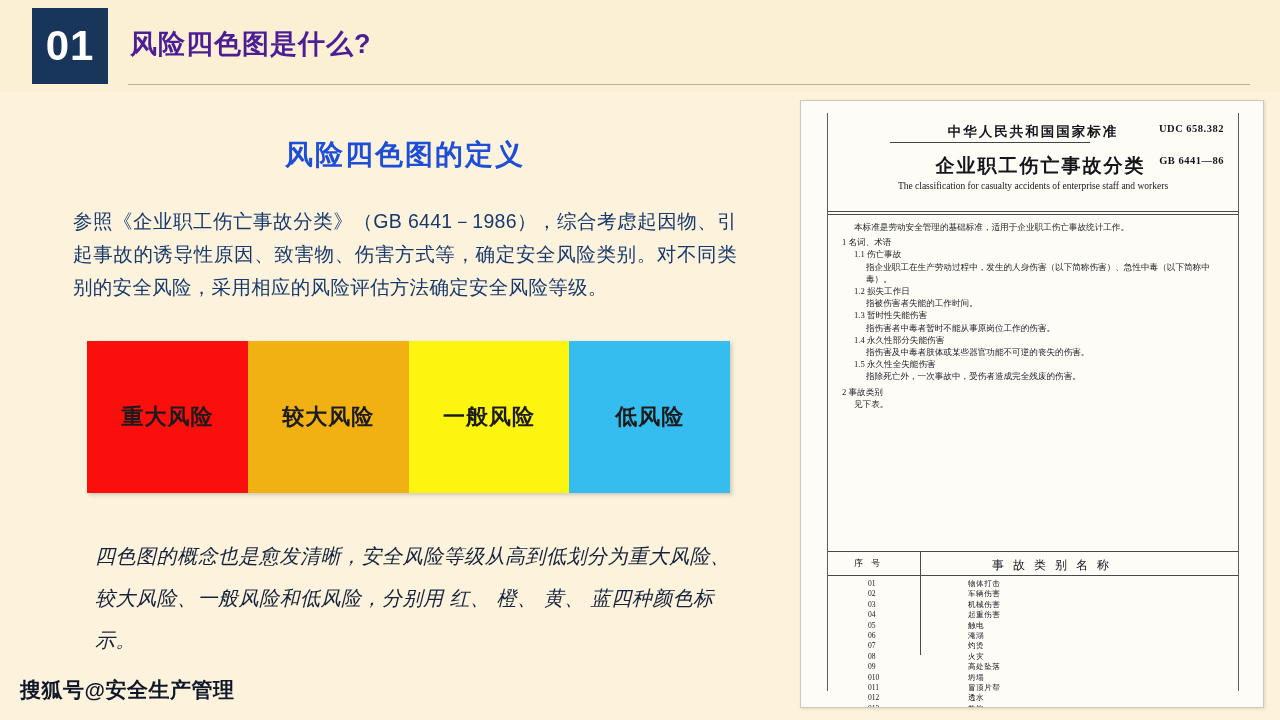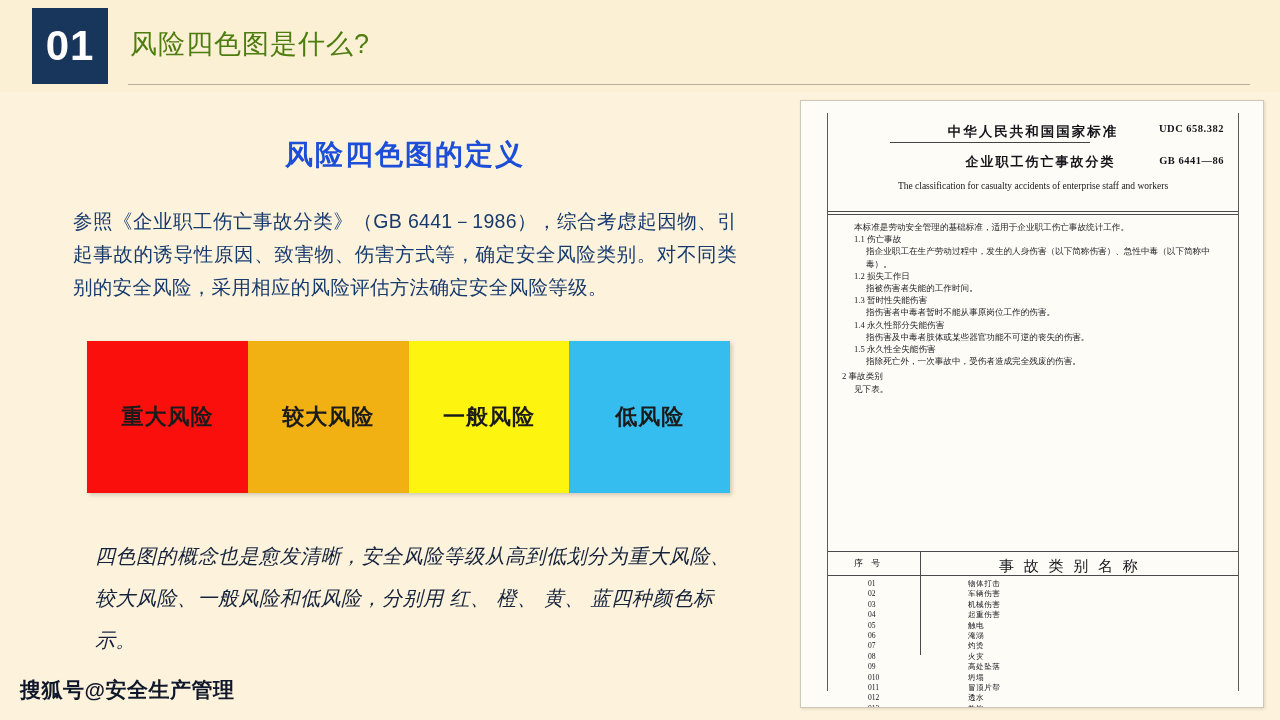--- a/index.html
+++ b/index.html
@@ -37,22 +37,22 @@
     justify-content: center;
     font-size: 42px;
     font-weight: bold;
     letter-spacing: 1px;
   }
   .header-title {
     position: absolute;
     left: 130px;
     top: 26px;
     font-size: 27px;
-    font-weight: normal;
-    color: #4d7c0f;
+    font-weight: bold;
+    color: #4c1d95;
     letter-spacing: 1px;
   }
   .header-rule {
     position: absolute;
     left: 128px;
     top: 84px;
     width: 1122px;
     height: 1px;
     background: #b9b0a0;
   }
@@ -173,21 +173,21 @@
     top: 29px;
     height: 1px;
     background: #444;
   }
   .doc-main-title {
     position: absolute;
     left: 15px;
     right: 0;
     top: 40px;
     text-align: center;
-    font-size: 13px;
+    font-size: 19px;
     font-weight: bold;
     letter-spacing: 2px;
   }
   .doc-en-title {
     position: absolute;
     left: 40px;
     right: 40px;
     top: 67px;
     text-align: center;
     font-size: 9.5px;
@@ -242,22 +242,22 @@
     height: 18px;
   }
   .doc-table-head .th-left {
     position: absolute;
     left: 26px;
     font-size: 9px;
     letter-spacing: 3px;
   }
   .doc-table-head .th-right {
     position: absolute;
-    left: 171px;
-    font-size: 15px;
+    left: 164px;
+    font-size: 12px;
     letter-spacing: 3px;
   }
   .doc-hr.h4 { top: 462px; }
   .doc-vline {
     position: absolute;
     top: 438px;
     bottom: 36px;
     width: 1px;
     background: #4a4a4a;
   }
@@ -324,20 +324,21 @@
     <div class="doc-udc">UDC 658.382</div>
     <div class="doc-main-title">企业职工伤亡事故分类</div>
     <div class="doc-gb">GB 6441—86</div>
     <div class="doc-en-title">The classification for casualty accidents of enterprise staff and workers</div>
 
     <div class="doc-hr h1"></div>
     <div class="doc-hr h2"></div>
 
     <div class="doc-body">
       <div class="l-ind1">本标准是劳动安全管理的基础标准，适用于企业职工伤亡事故统计工作。</div>
+      <div class="l-ind0 sp">1  名词、术语</div>
       <div class="l-ind1">1.1  伤亡事故</div>
       <div class="l-ind2">指企业职工在生产劳动过程中，发生的人身伤害（以下简称伤害）、急性中毒（以下简称中毒）。</div>
       <div class="l-ind1">1.2  损失工作日</div>
       <div class="l-ind2">指被伤害者失能的工作时间。</div>
       <div class="l-ind1">1.3  暂时性失能伤害</div>
       <div class="l-ind2">指伤害者中毒者暂时不能从事原岗位工作的伤害。</div>
       <div class="l-ind1">1.4  永久性部分失能伤害</div>
       <div class="l-ind2">指伤害及中毒者肢体或某些器官功能不可逆的丧失的伤害。</div>
       <div class="l-ind1">1.5  永久性全失能伤害</div>
       <div class="l-ind2">指除死亡外，一次事故中，受伤者造成完全残废的伤害。</div>

